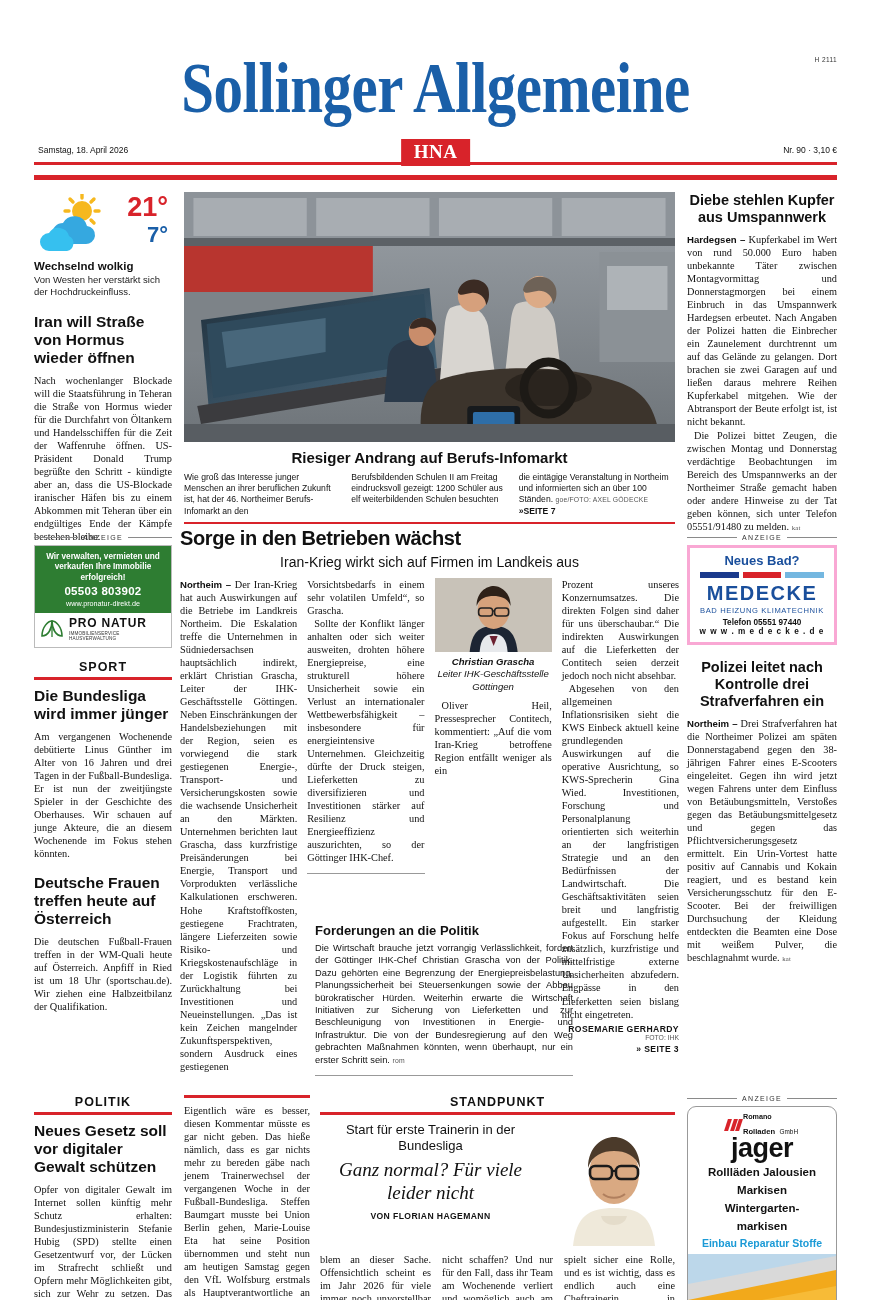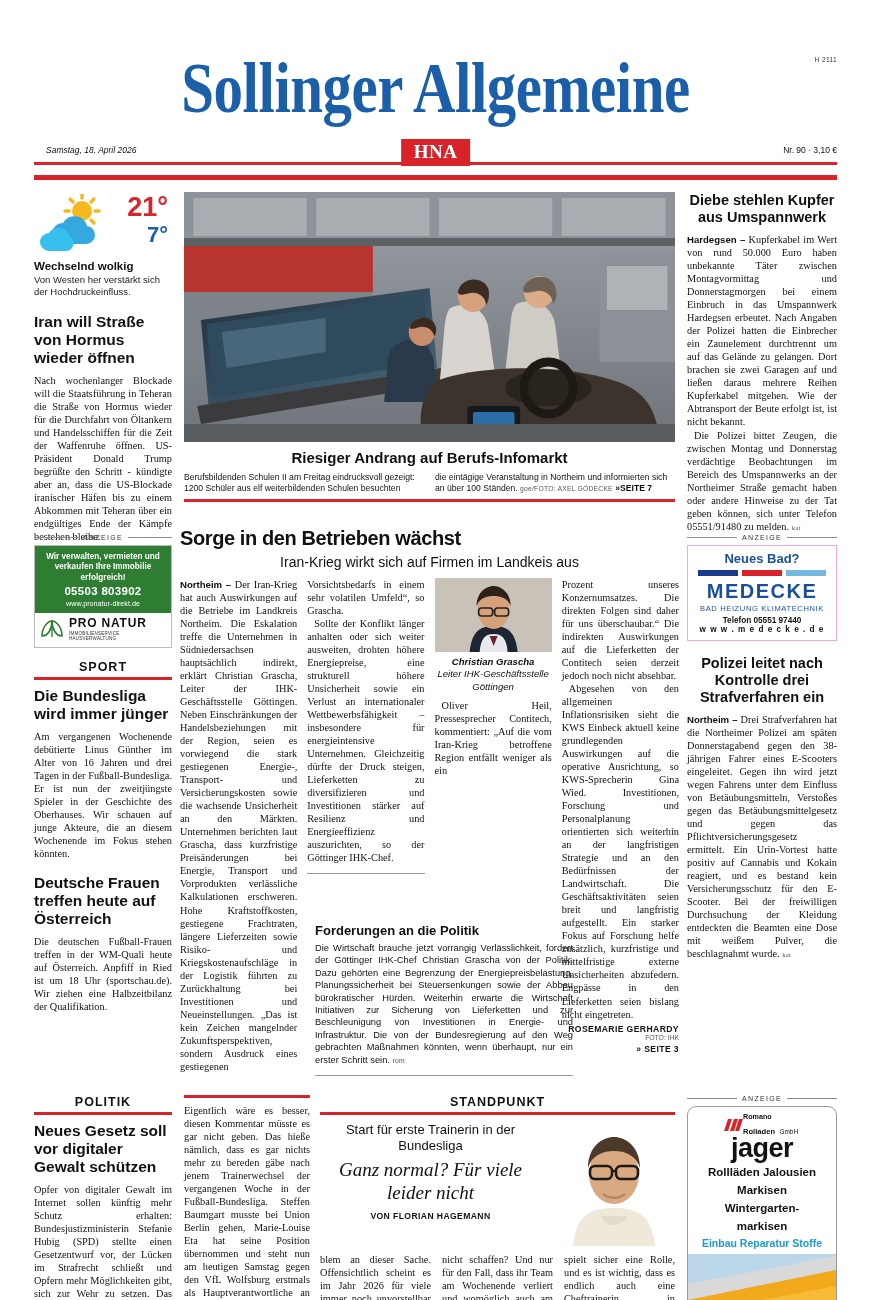--- a/index.html
+++ b/index.html
@@ -21,21 +21,21 @@
     font-weight: bold;
     font-size: 59px;
     color: #1a5fa8;
     letter-spacing: -0.5px;
     line-height: 1.0;
     transform: scaleY(1.22);
     transform-origin: center top;
     margin-top: 4px;
   }
   .mast-bar { position: relative; margin-top: 30px; height: 26px; }
-  .mast-date { position: absolute; left: 12px; top: 4px; font-size: 8.5px; color: #111; font-style: italic; }
+  .mast-date { position: absolute; left: 4px; top: 4px; font-size: 8.5px; color: #111; }
   .mast-price { position: absolute; right: 0; top: 4px; font-size: 8.5px; color: #111; }
   .mast-rule { position: absolute; left: 0; right: 0; top: 21px; height: 2.5px; background: #d8232a; }
   .hna {
     position: absolute; left: 50%; top: -2px; transform: translateX(-50%);
     background: #d8232a; color: #fff; font-family: "Liberation Serif", serif;
     font-weight: bold; font-size: 19px; padding: 2px 13px 3px; letter-spacing: .5px;
     z-index: 2; line-height: 1.15;
   }
   .thick-rule { height: 5px; background: #d8232a; margin-top: 8px; }
 
@@ -83,21 +83,21 @@
   .ad-pronatur { border: 1px solid #bbb; background: #fff; }
   .ad-pn-green { background: #2e7d32; color: #fff; text-align: center; padding: 6px 4px 5px; }
   .ad-pn-green .l1 { font-size: 8.2px; font-weight: bold; line-height: 1.25; }
   .ad-pn-green .tel { font-size: 11.5px; font-weight: bold; margin-top: 2px; letter-spacing: .3px; }
   .ad-pn-green .www { font-size: 7.2px; margin-top: 2px; }
   .ad-pn-bot { display: flex; align-items: center; gap: 5px; padding: 4px 5px 5px; }
   .pn-leaf { width: 24px; height: 20px; flex: none; }
   .pn-name { font-size: 12px; font-weight: bold; letter-spacing: .8px; color:#111; line-height:1; }
   .pn-sub { font-size: 4.6px; letter-spacing: .2px; color: #333; line-height: 1.25; margin-top:2px;}
 
-  .ad-medecke { border: 1px solid #f9a8d4; text-align: center; padding: 5px 4px 6px; }
+  .ad-medecke { border: 3px solid #f9a8d4; text-align: center; padding: 5px 4px 6px; }
   .med-q { font-size: 13px; font-weight: bold; color: #1a4f9c; }
   .med-bars { display: flex; gap: 4px; justify-content: center; margin: 4px 6px; }
   .med-bars i { height: 6px; flex: 1; display:block; }
   .med-name { font-size: 20px; font-weight: bold; color: #1a4f9c; letter-spacing: 1.5px; line-height: 1.1; }
   .med-tag { font-size: 7.6px; color: #1a4f9c; letter-spacing: .6px; margin-top: 2px; }
   .med-tel { font-size: 8.2px; font-weight: bold; color: #111; margin-top: 3px; }
   .med-www { font-size: 8.2px; font-weight: bold; color: #111; letter-spacing: 1px; }
 
   .ad-jager { border: 1px solid #999; border-radius: 9px; overflow: hidden; background: #fff; }
   .jag-top { text-align: center; padding: 6px 4px 0; }
@@ -249,20 +249,21 @@
             <rect x="300" y="214" width="56" height="34" rx="4" fill="#171a1d"></rect>
             <rect x="306" y="220" width="44" height="22" rx="2" fill="#2e6ea8"></rect>
           </g>
           <rect x="440" y="60" width="80" height="110" fill="#8b9196"></rect>
           <rect x="448" y="74" width="64" height="44" fill="#aeb3b7"></rect>
           <rect x="0" y="232" width="520" height="18" fill="#585d62"></rect>
         </svg>
       </div>
       <div class="photo-cap-head">Riesiger Andrang auf Berufs-Infomarkt</div>
       <div class="cap-cols">
+        <div>Wie groß das Interesse junger Menschen an ihrer beruflichen Zukunft ist, hat der 46. Northeimer Berufs-Infomarkt an den</div>
         <div>Berufsbildenden Schulen II am Freitag eindrucksvoll gezeigt: 1200 Schüler aus elf weiterbildenden Schulen besuchten</div>
         <div>
           <span>die eintägige Veranstaltung in Northeim und informierten sich an über 100 Ständen.</span>
           <span class="credit">goe/FOTO: AXEL GÖDECKE</span>
           <span class="seite">»SEITE 7</span>
         </div>
       </div>
       <div class="cap-rule"></div>
     </div>
 

